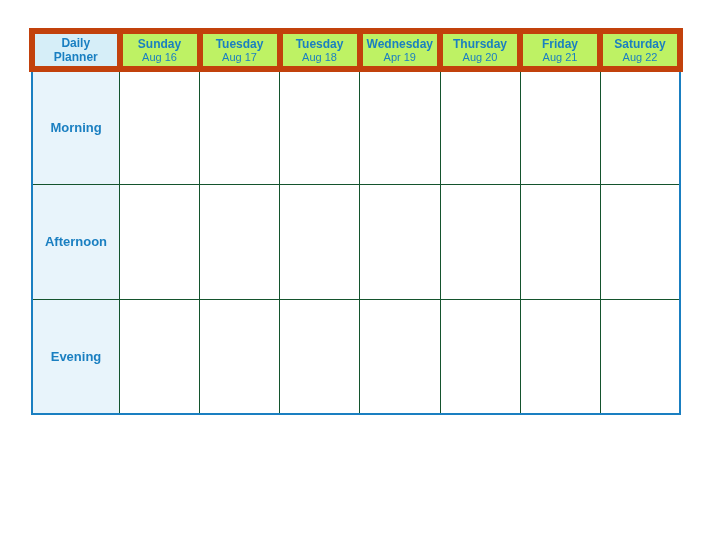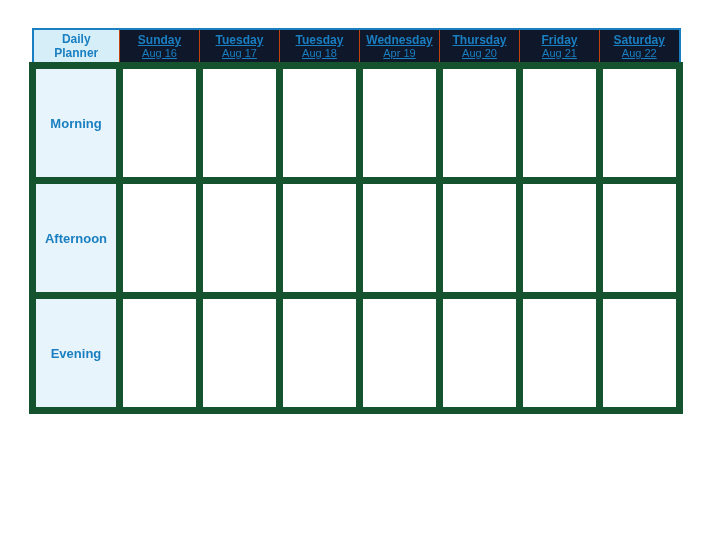--- a/index.html
+++ b/index.html
@@ -76,46 +76,45 @@
     
     .planner-table {
       width: 100%;
       border-collapse: collapse;
       border: 2px solid #1a7fc1;
       flex: 1;
     }
 
     .planner-table th,
     .planner-table td {
-      border: 7px solid #14532d;
+      border: 1px solid #14532d;
       text-align: center;
       vertical-align: middle;
     }
 
     
     .planner-table thead tr {
       background: #d6eef8;
     }
 
     .planner-table thead th {
       padding: 2px 4px;
       font-size: 12px;
       color: #1a7fc1;
       font-weight: bold;
-      border: 1px solid #c2410c;
+      border: 6px solid #c2410c;
     }
 
     .col-label {
       width: 100px;
       background: #d6eef8;
     }
 
     .col-day {
-      background: #0f172a;
-      text-decoration: underline;
+      background: #bef264;
     }
 
     .th-day-name {
       display: block;
       font-size: 12px;
       font-weight: bold;
       color: #1a7fc1;
     }
 
     .th-day-date {

